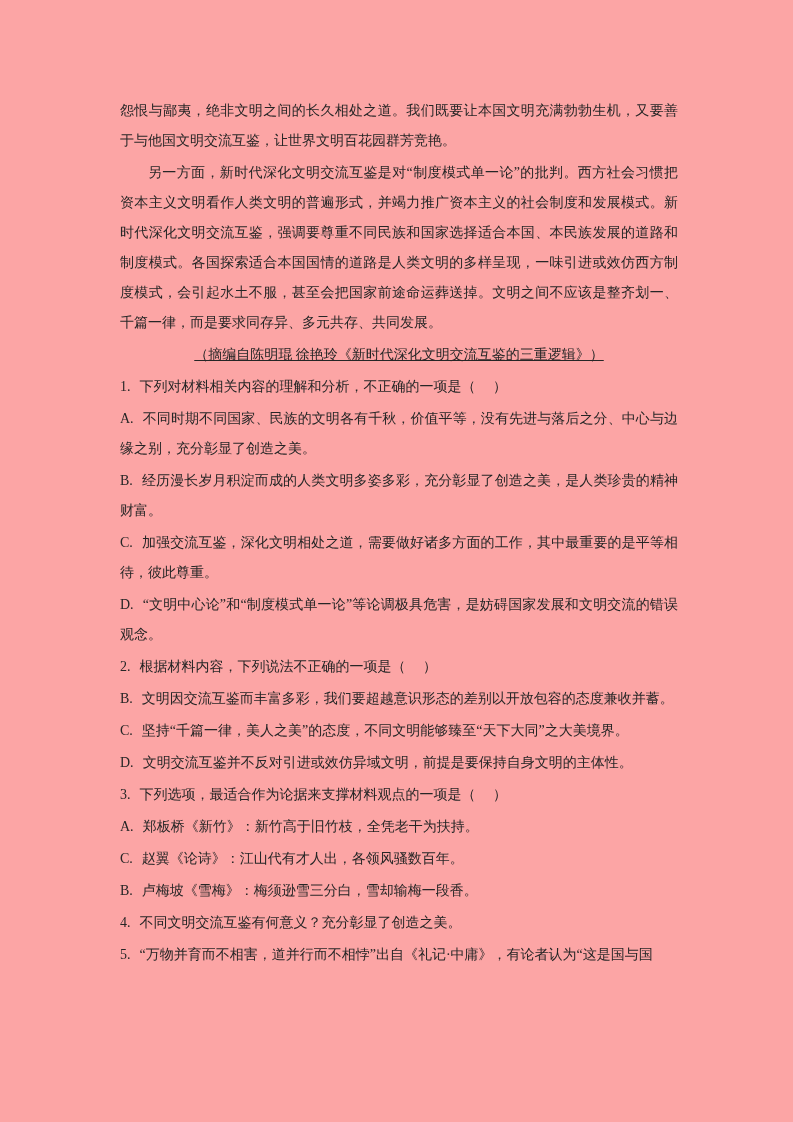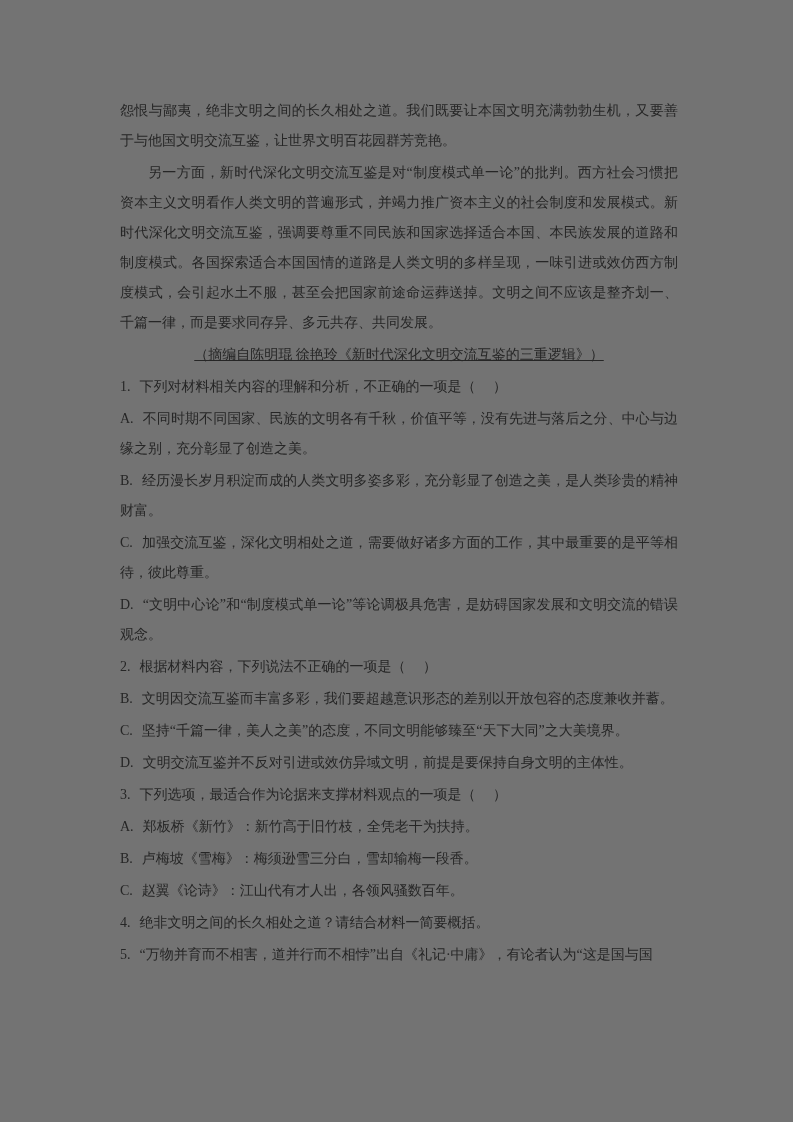--- a/index.html
+++ b/index.html
@@ -4,21 +4,21 @@
 <style>
   html, body {
     margin: 0;
     padding: 0;
     background: #ffffff;
   }
   .page {
     position: relative;
     width: 793px;
     height: 1122px;
-    background: #737373;
+    background: #fca5a5;
     overflow: hidden;
   }
   .content {
     position: absolute;
     left: 120px;
     top: 96px;
     width: 558px;
     font-family: "Liberation Serif", "DejaVu Serif", serif;
     font-size: 14px;
     line-height: 30px;
@@ -51,18 +51,18 @@
       <p><span class="lbl">A.</span><span>不同时期不同国家、民族的文明各有千秋，价值平等，没有先进与落后之分、中心与边缘之别，充分彰显了创造之美。</span></p>
       <p><span class="lbl">B.</span><span>经历漫长岁月积淀而成的人类文明多姿多彩，充分彰显了创造之美，是人类珍贵的精神财富。</span></p>
       <p><span class="lbl">C.</span><span>加强交流互鉴，深化文明相处之道，需要做好诸多方面的工作，其中最重要的是平等相待，彼此尊重。</span></p>
       <p><span class="lbl">D.</span><span>“文明中心论”和“制度模式单一论”等论调极具危害，是妨碍国家发展和文明交流的错误观念。</span></p>
       <p><span class="lbl">2.</span><span>根据材料内容，下列说法不正确的一项是（　 ）</span></p>
       <p><span class="lbl">B.</span><span>文明因交流互鉴而丰富多彩，我们要超越意识形态的差别以开放包容的态度兼收并蓄。</span></p>
       <p><span class="lbl">C.</span><span>坚持“千篇一律，美人之美”的态度，不同文明能够臻至“天下大同”之大美境界。</span></p>
       <p><span class="lbl">D.</span><span>文明交流互鉴并不反对引进或效仿异域文明，前提是要保持自身文明的主体性。</span></p>
       <p><span class="lbl">3.</span><span>下列选项，最适合作为论据来支撑材料观点的一项是（　 ）</span></p>
       <p><span class="lbl">A.</span><span>郑板桥《新竹》：新竹高于旧竹枝，全凭老干为扶持。</span></p>
+      <p><span class="lbl">C.</span><span>赵翼《论诗》：江山代有才人出，各领风骚数百年。</span></p>
       <p><span class="lbl">B.</span><span>卢梅坡《雪梅》：梅须逊雪三分白，雪却输梅一段香。</span></p>
-      <p><span class="lbl">C.</span><span>赵翼《论诗》：江山代有才人出，各领风骚数百年。</span></p>
-      <p><span class="lbl">4.</span><span>绝非文明之间的长久相处之道？请结合材料一简要概括。</span></p>
+      <p><span class="lbl">4.</span><span>不同文明交流互鉴有何意义？充分彰显了创造之美。</span></p>
       <p><span class="lbl">5.</span><span>“万物并育而不相害，道并行而不相悖”出自《礼记·中庸》，有论者认为“这是国与国</span></p>
     </div>
 </div>
 
 </body></html>

